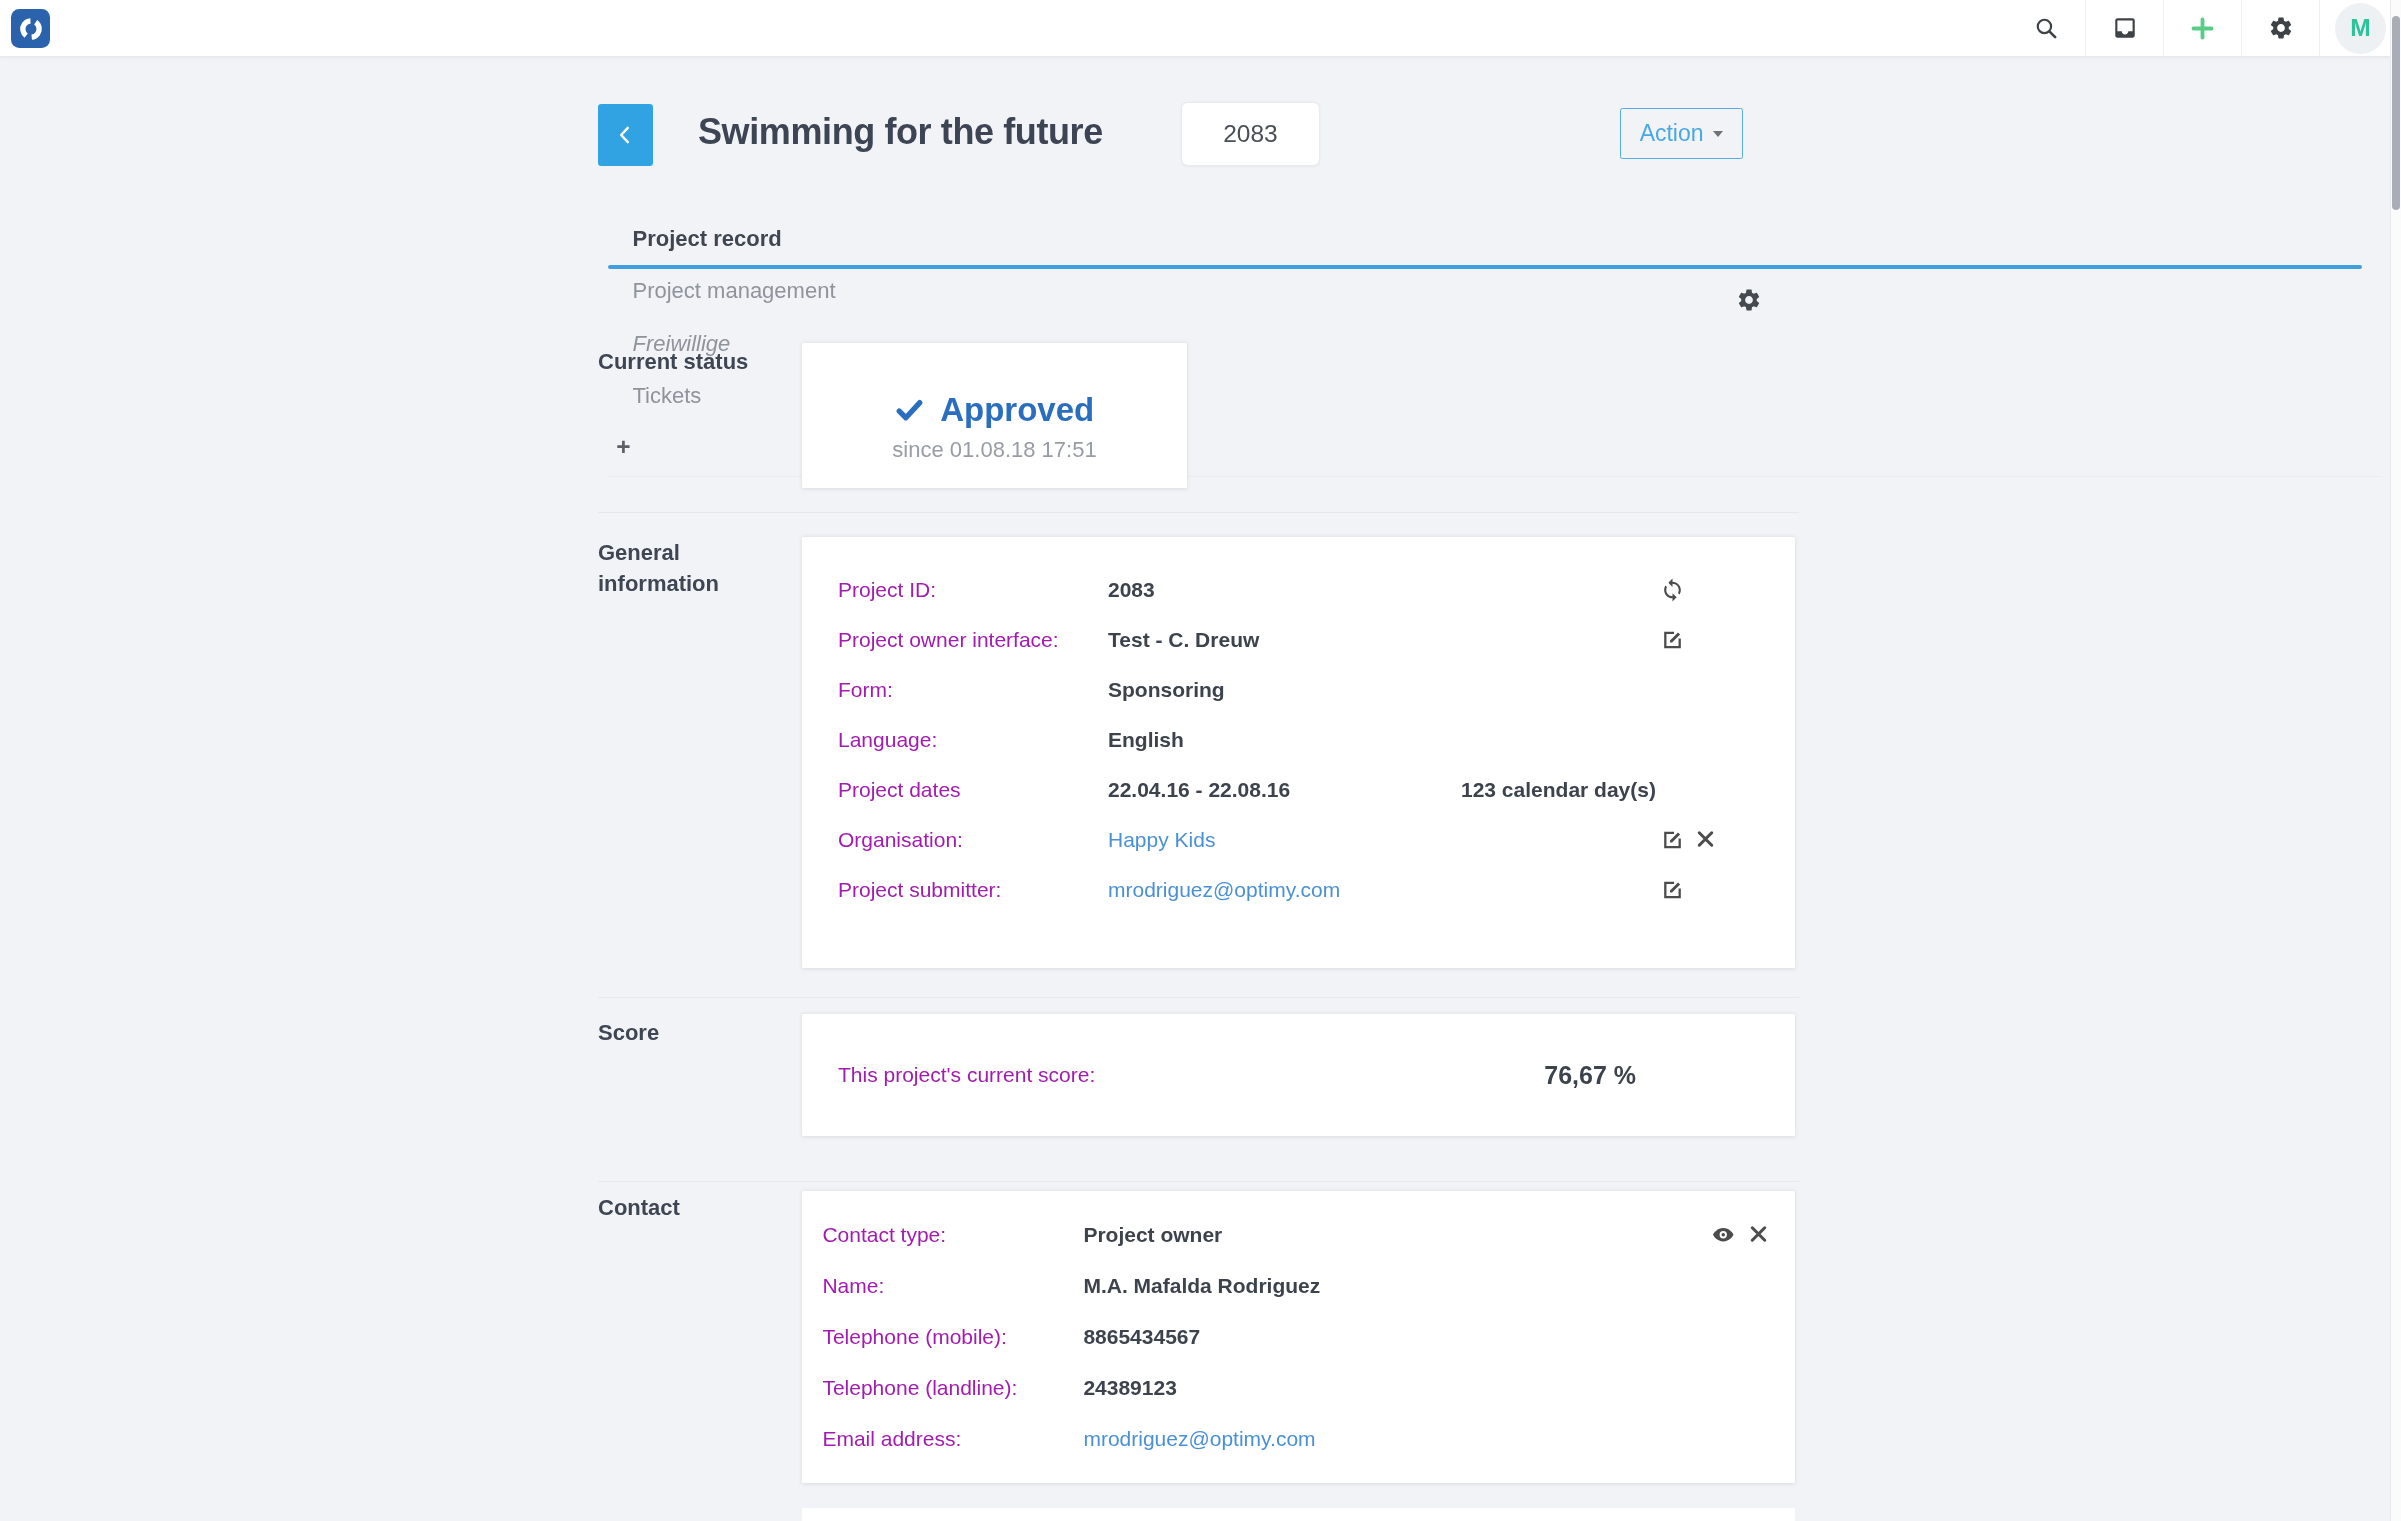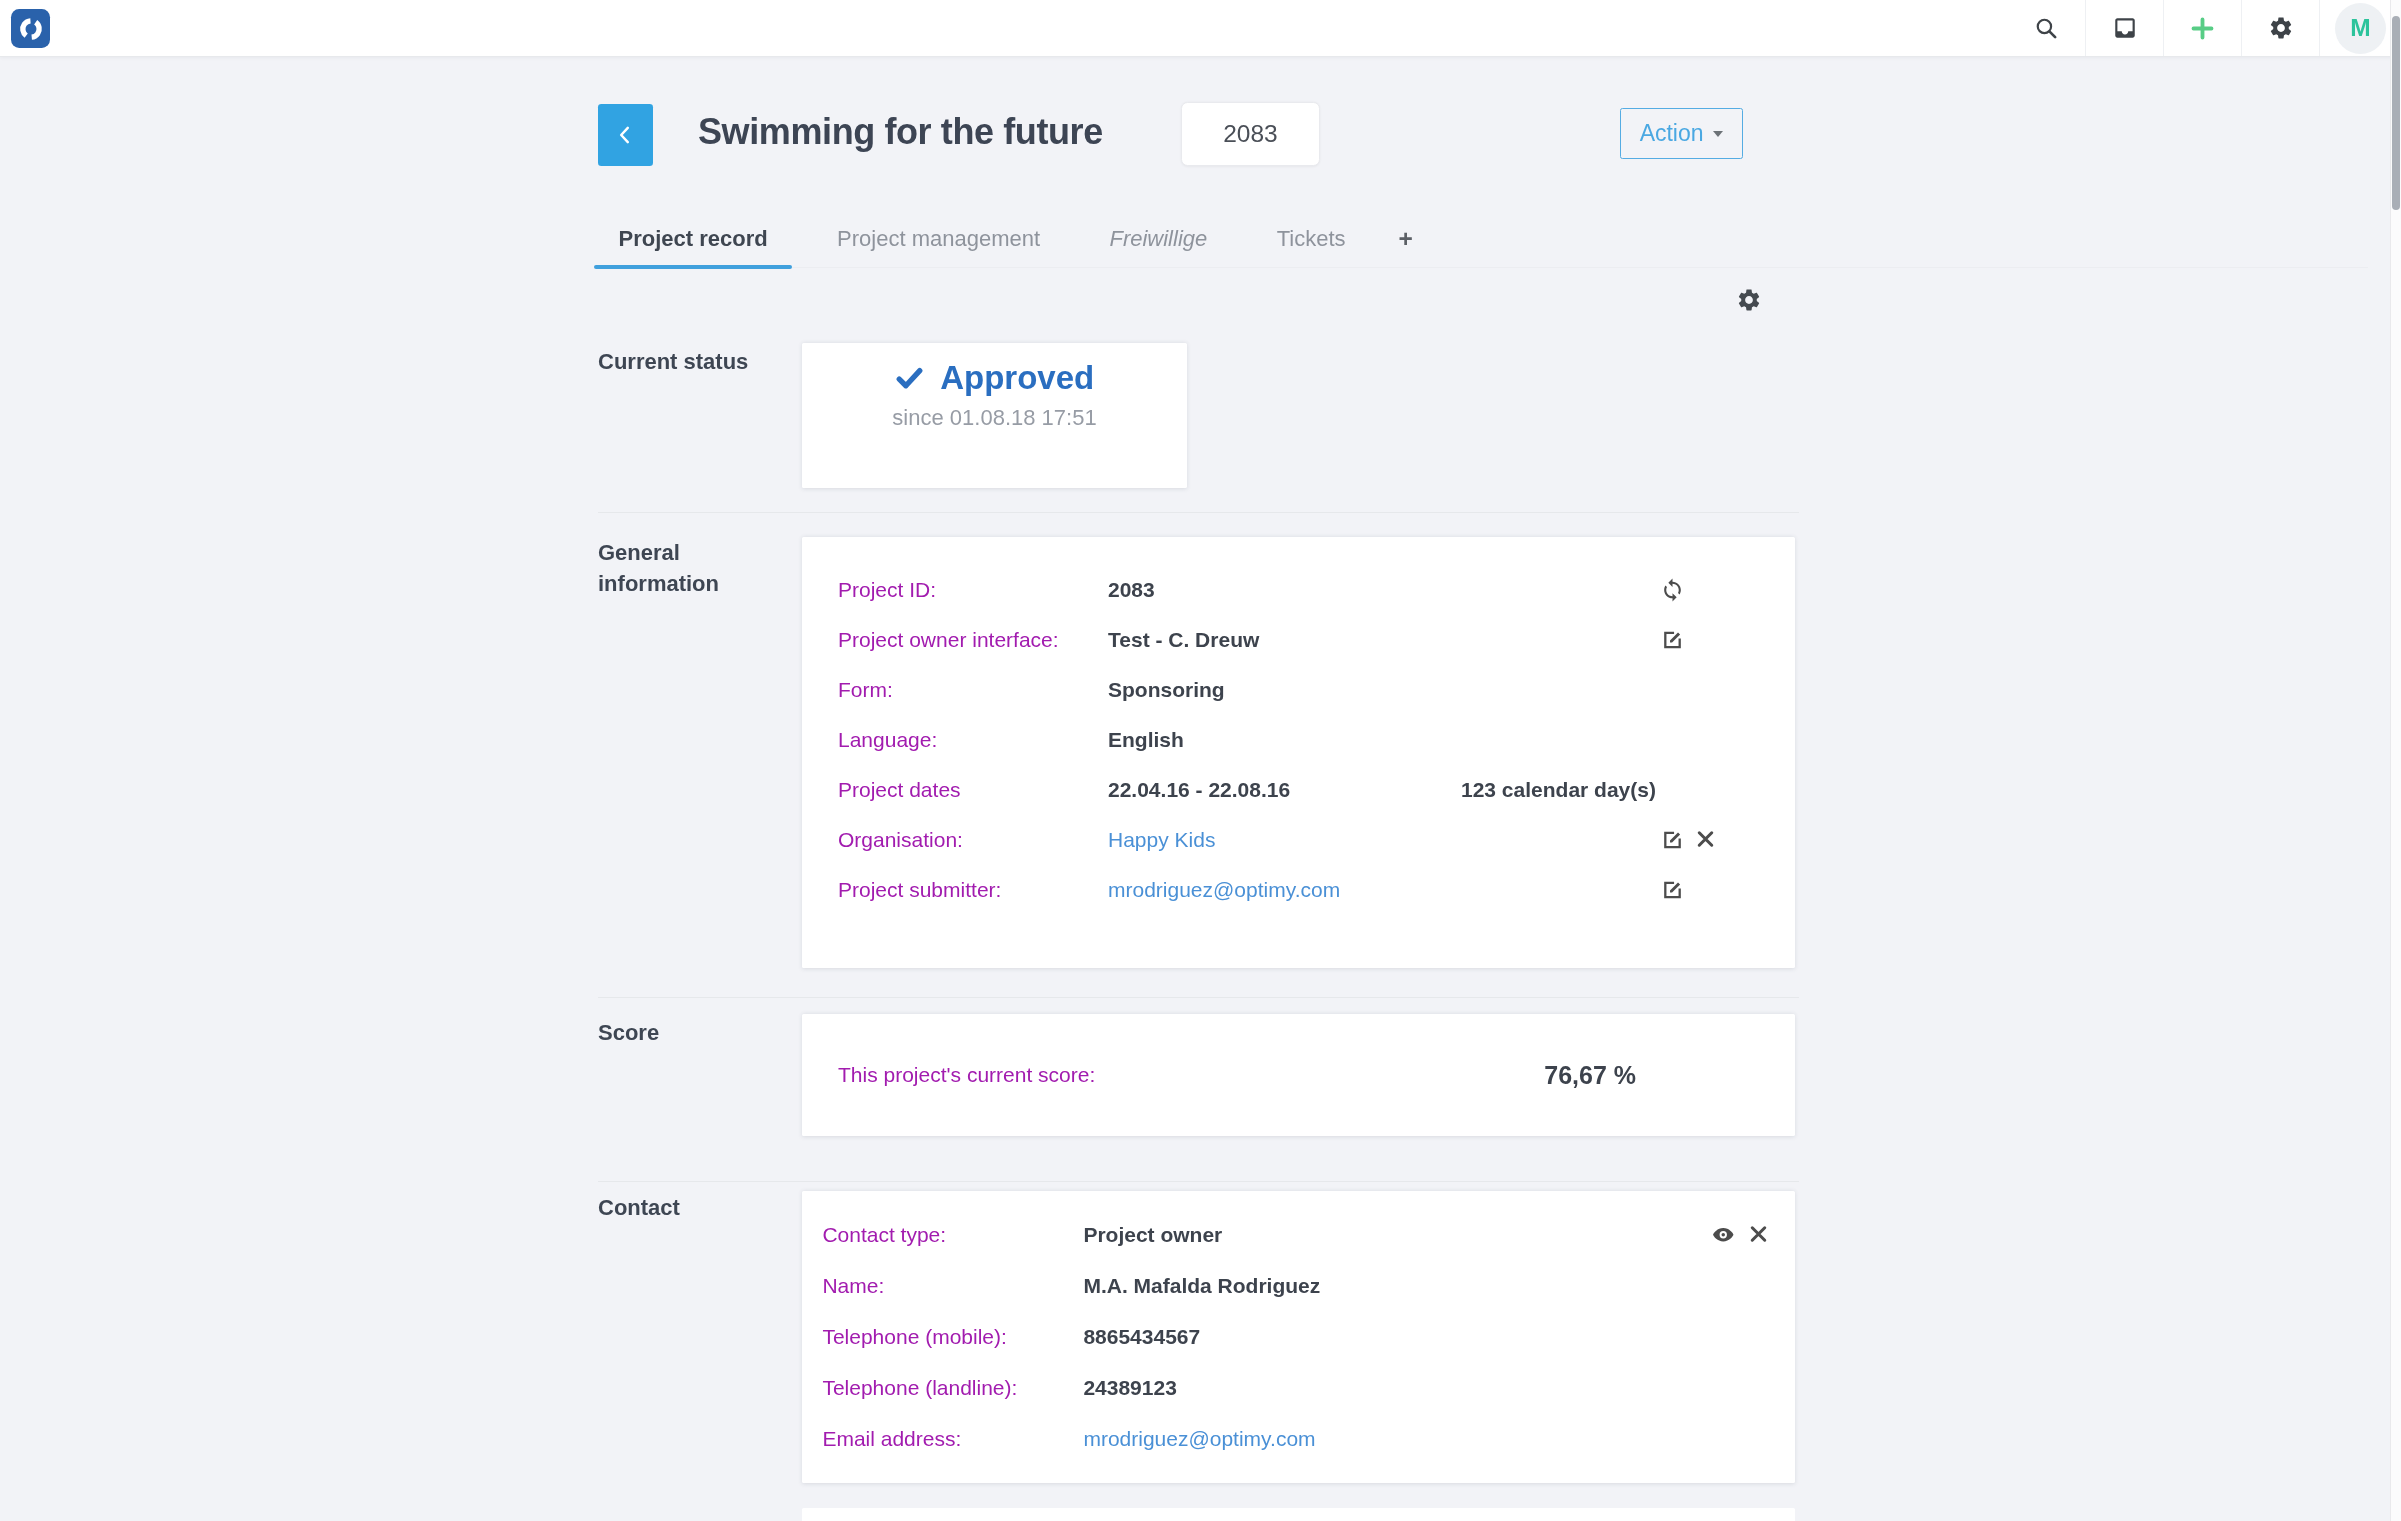--- a/index.html
+++ b/index.html
@@ -78,22 +78,22 @@
   }
   .action-btn {
     position:absolute; left:1620px; top:108px; width:123px; height:51px;
     border:1.6px solid #55ace3; border-radius:2.4px; background:transparent;
     display:flex; align-items:center; justify-content:center; gap:9.8px;
     font-size:23px; color:#4aa8e2; cursor:pointer;
   }
   .action-btn .caret { color:#555a60; margin-left:0; }
   
   .tabs {
-    position:absolute; left:594px; top:215px; width:1774px;
-    display:flex; border-bottom:1.6px solid #ecedf1;
+    position:absolute; left:608px; top:215px; width:1774px;
+    display:flex; border-bottom:1.6px solid #ecedf1;flex-direction:column;
   }
   .tab {
     padding:11.4px 24.5px 14.7px; font-size:22px; color:#8e939c;
     position:relative; cursor:pointer; margin-right:20.4px; white-space:nowrap;
   }
   .tab.active { color:#3f4651; font-weight:700; }
   .tab.active::after {
     content:""; position:absolute; left:0; right:0; bottom:-1.6px; height:4.1px;
     background:#40a0dd; border-radius:2.4px;
   }
@@ -107,21 +107,21 @@
   .section-label {
     position:absolute; left:598px; width:171px;
     font-size:22px; font-weight:700; color:#3e4653; line-height:31px;
   }
   .card {
     position:absolute; background:#fff; border-radius:1.6px;
     box-shadow:0 0.8px 4.1px rgba(45,62,80,.13);
   }
   .divider { position:absolute; left:598px; width:1201px; height:0.8px; background:#e6e8eb; }
   
-  .status-card { left:802px; top:343px; width:385px; height:145px; text-align:center; padding-top:16px; }
+  .status-card { left:802px; top:343px; width:385px; height:145px; text-align:center; padding-top:48px; }
   .status-line { display:flex; align-items:center; justify-content:center; gap:16.3px; color:#2a6ec0; }
   .status-value { font-size:33px; font-weight:700; color:#2a6ec0; }
   .status-since { margin-top:8.2px; font-size:22px; color:#979ca5; }
   
   .general-card { left:802px; top:537px; width:993px; height:431px; padding:28px 0 0 0; }
   .g-row {
     position:relative; height:50px; display:grid;
     grid-template-columns:270px 353px 175px; align-items:center; padding:0 36px;
   }
   .row-label { font-size:21px; color:#a21caf; }

